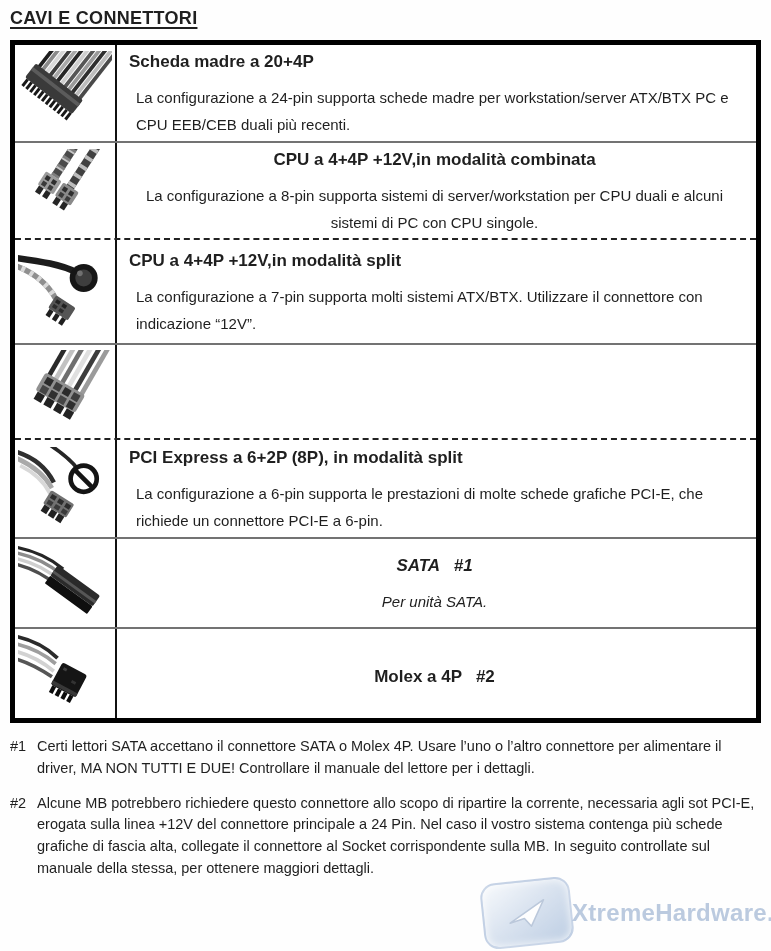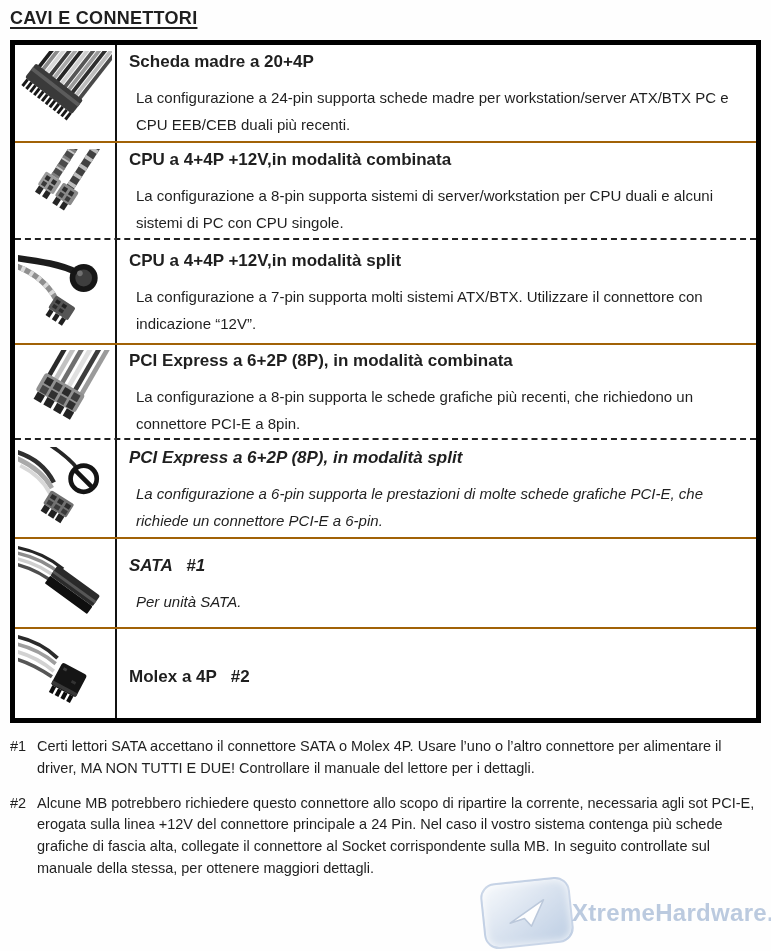--- a/index.html
+++ b/index.html
@@ -20,24 +20,24 @@
     text-decoration-thickness:2px;
     text-underline-offset:3px;
     display:inline-block;
   }
   .conn-table{
     margin:11px 10px 0 10px;
     border:5px solid #000;
     background:#fff;
   }
   .row{display:flex;align-items:stretch;}
-  .row.sep-solid{border-top:2px solid #a16207;}
+  .row.sep-solid{border-top:2px solid #737373;text-align:center;}
   .row.sep-dashed{border-top:2px dashed #222;}
   .r1{height:96px;} .r2{height:95px;} .r3{height:103px;} .r4{height:93px;}
-  .r5{height:97px;font-style:italic;} .r6{height:88px;font-style:italic;} .r7{height:89px;} .r8{height:80px;}
+  .r5{height:97px;} .r6{height:88px;font-style:italic;} .r7{height:89px;} .r8{height:80px;}
   .img-cell{
     flex:none;width:100px;
     border-right:2px solid #111;
     display:flex;align-items:center;justify-content:center;
     overflow:hidden;
   }
   .img-cell svg{width:94px;height:84px;}
   .txt-cell{
     flex:1;
     padding:6px 16px 6px 12px;
@@ -209,24 +209,20 @@
               <rect x="37" y="50" width="8" height="8" fill="#2f2f2f"></rect>
               <rect x="48" y="50" width="8" height="8" fill="#454545"></rect>
               <rect x="59" y="50" width="8" height="8" fill="#2f2f2f"></rect>
             <rect x="25" y="59" width="9" height="9" fill="#232323"></rect>
               <rect x="37" y="59" width="9" height="9" fill="#232323"></rect>
               <rect x="49" y="59" width="9" height="9" fill="#232323"></rect>
               <rect x="61" y="59" width="9" height="9" fill="#232323"></rect>
           </g>
         </svg>
       </div>
-      <div class="txt-cell">
-        <p class="row-title">PCI Express a 6+2P (8P), in modalità combinata</p>
-        <p class="row-desc">La configurazione a 8-pin supporta le schede grafiche più recenti, che richiedono un connettore PCI-E a 8pin.</p>
-      </div>
     </div>
 
     <div class="row r5 sep-dashed">
       <div class="img-cell">
         <svg viewBox="0 0 100 90">
           <path d="M-6 4 C 16 10, 30 22, 38 38" stroke="#2f2f2f" stroke-width="5" fill="none"></path>
           <path d="M-2 12 C 16 20, 28 30, 36 44" stroke="#a9a9a9" stroke-width="5" fill="none"></path>
           <path d="M2 20 C 18 28, 28 38, 34 50" stroke="#d8d8d8" stroke-width="4" fill="none"></path>
           <path d="M28 -6 C 44 4, 58 16, 64 24" stroke="#262626" stroke-width="4" fill="none"></path>
           <g transform="rotate(32 42 62)">

